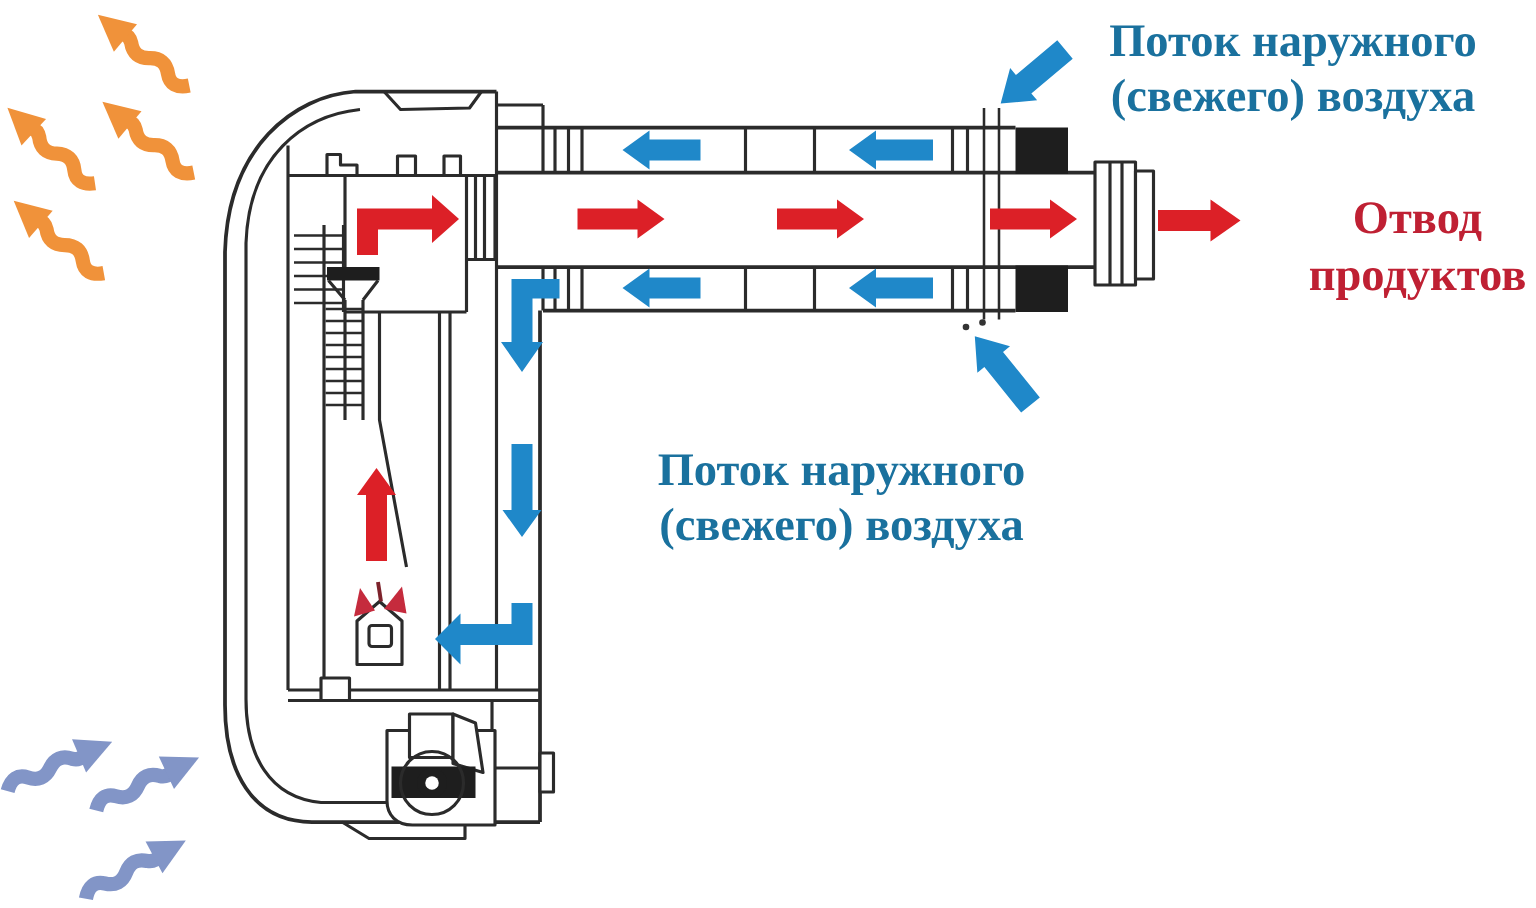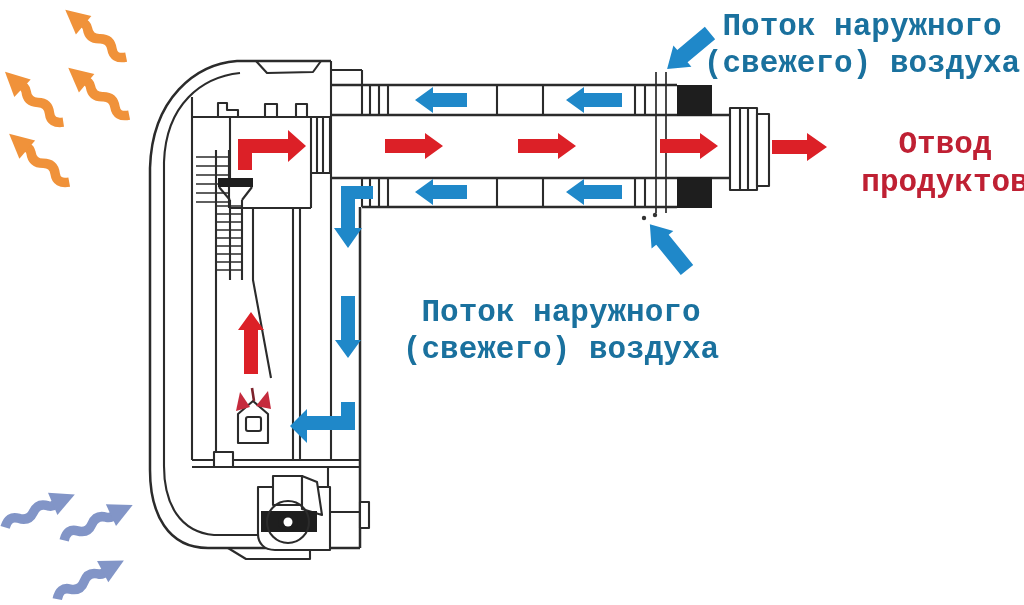--- a/index.html
+++ b/index.html
@@ -1,17 +1,17 @@
 <!DOCTYPE html>
 <html style="--fresh-air: #1f88c9; --exhaust: #dc2027; --warm-air: #f0923a; --room-air: #8295c7; --flame: #c52b3d; --label-teal: #1a719e; --label-red: #bf2033; --line: #2b2b2b; --black: #1e1e1e;"><head>
 <meta charset="utf-8">
 <style>
   html,body{margin:0;padding:0;background:#fff;}
   .stage{position:relative;width:1024px;height:605px;background:#fff;overflow:hidden;
-         font-family:Liberation Mono, monospace;}
+         font-family:Liberation Serif, serif;}
   .stage svg{position:absolute;left:0;top:0;}
   .ln{stroke:var(--line,#2b2b2b);stroke-width:2.5;fill:none;stroke-linejoin:round;}
   .ln2{stroke:var(--line,#2b2b2b);stroke-width:2.1;fill:none;stroke-linejoin:round;}
   .thin{stroke:var(--line,#2b2b2b);stroke-width:1.7;fill:none;}
   .wfill{fill:#fff;}
   .blk{fill:var(--black,#1e1e1e);stroke:none;}
   .fr{fill:var(--exhaust,#dc2027);stroke:none;}
   .fb{fill:var(--fresh-air,#1f88c9);stroke:none;}
   .flame{fill:var(--flame,#c52b3d);stroke:none;}
   .stem{stroke:#7d222b;stroke-width:2.6;fill:none;}

